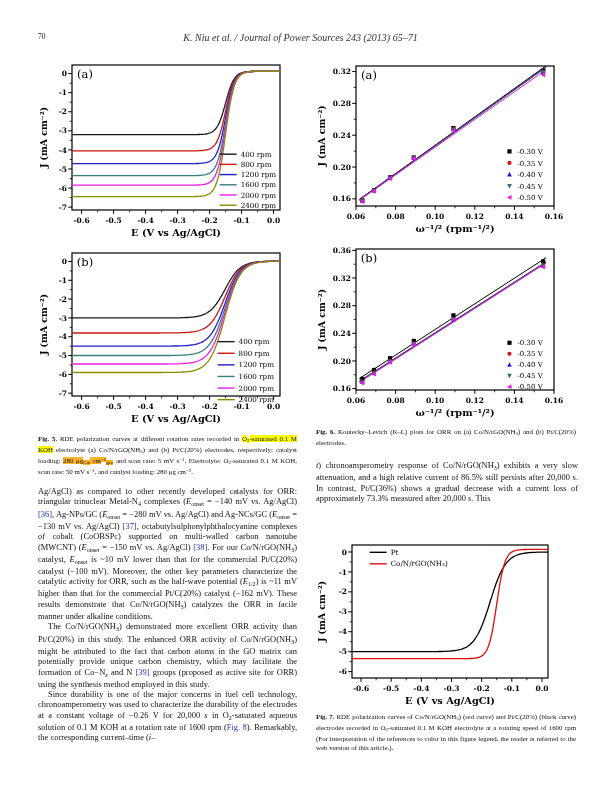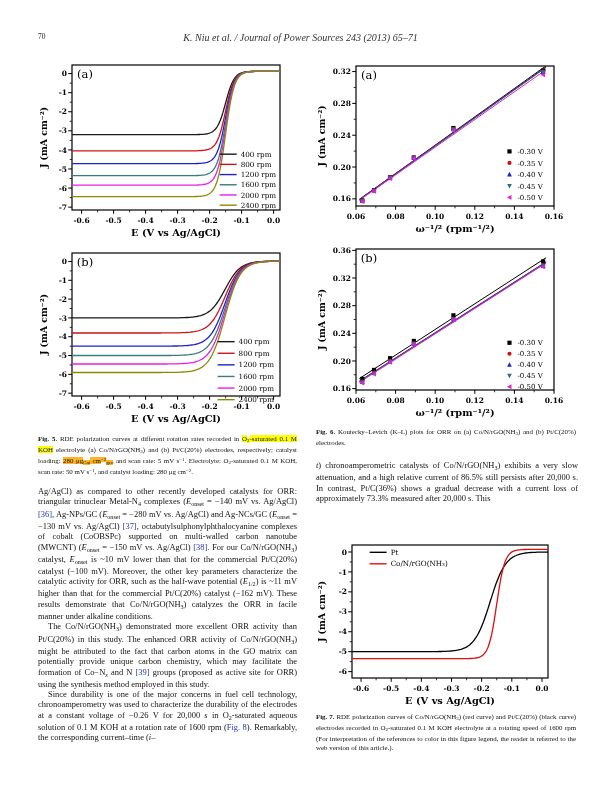--- a/index.html
+++ b/index.html
@@ -441,16 +441,16 @@
   <div class="caption" id="cap6"><span class="rt-b">Fig. 6.</span><span> Koutecky–Levich (K–L) plots for ORR on (a) Co/N/rGO(NH</span><span class="rt-sub">3</span><span>) and (b) Pt/C(20%) electrodes.</span></div>
   <div class="caption" id="cap7"><span class="rt-b">Fig. 7.</span><span> RDE polarization curves of Co/N/rGO(NH</span><span class="rt-sub">3</span><span>) (red curve) and Pt/C(20%) (black curve) electrodes recorded in O</span><span class="rt-sub">2</span><span>-saturated 0.1 M KOH electrolyte at a rotating speed of 1600 rpm (For interpretation of the references to color in this figure legend, the reader is referred to the web version of this article.).</span></div>
 
   <div class="col" id="lcol">
     <p><span>Ag/AgCl) as compared to other recently developed catalysts for ORR: triangular trinuclear Metal-N</span><span class="rt-sub">4</span><span> complexes (</span><span class="rt-i">E</span><span class="rt-sub">onset</span><span> = −140 mV vs. Ag/AgCl) </span><span class="rt-link">[36]</span><span>, Ag-NPs/GC (</span><span class="rt-i">E</span><span class="rt-sub">onset</span><span> = −280 mV vs. Ag/AgCl) and Ag-NCs/GC (</span><span class="rt-i">E</span><span class="rt-sub">onset</span><span> = −130 mV vs. Ag/AgCl) </span><span class="rt-link">[37]</span><span>, octabutylsulphonylphthalocyanine complexes of cobalt (CoOBSPc) supported on multi-walled carbon nanotube (MWCNT) (</span><span class="rt-i">E</span><span class="rt-sub">onset</span><span> = −150 mV vs. Ag/AgCl) </span><span class="rt-link">[38]</span><span>. For our Co/N/rGO(NH</span><span class="rt-sub">3</span><span>) catalyst, </span><span class="rt-i">E</span><span class="rt-sub">onset</span><span> is ~10 mV lower than that for the commercial Pt/C(20%) catalyst (−100 mV). Moreover, the other key parameters characterize the catalytic activity for ORR, such as the half-wave potential (</span><span class="rt-i">E</span><span class="rt-sub">1/2</span><span>) is ~11 mV higher than that for the commercial Pt/C(20%) catalyst (−162 mV). These results demonstrate that Co/N/rGO(NH</span><span class="rt-sub">3</span><span>) catalyzes the ORR in facile manner under alkaline conditions.</span></p>
     <p class="ind"><span>The Co/N/rGO(NH</span><span class="rt-sub">3</span><span>) demonstrated more excellent ORR activity than Pt/C(20%) in this study. The enhanced ORR activity of Co/N/rGO(NH</span><span class="rt-sub">3</span><span>) might be attributed to the fact that carbon atoms in the GO matrix can potentially provide unique carbon chemistry, which may facilitate the formation of Co−N</span><span class="rt-sub rt-i">x</span><span> and N </span><span class="rt-link">[39]</span><span> groups (proposed as active site for ORR) using the synthesis method employed in this study.</span></p>
     <p class="ind"><span>Since durability is one of the major concerns in fuel cell technology, chronoamperometry was used to characterize the durability of the electrodes at a constant voltage of −0.26 V for 20,000 </span><span class="rt-i">s</span><span> in O</span><span class="rt-sub">2</span><span>-saturated aqueous solution of 0.1 M KOH at a rotation rate of 1600 rpm (</span><span class="rt-link">Fig. 8</span><span>). Remarkably, the corresponding current–time (</span><span class="rt-i">i</span><span>–</span></p>
   </div>
 
   <div class="col" id="rcol">
-    <p><span class="rt-i">t</span><span>) chronoamperometric catalysts of Co/N/rGO(NH</span><span class="rt-sub">3</span><span>) exhibits a very slow attenuation, and a high relative current of 86.5% still persists after 20,000 s. In contrast, Pt/C(36%) shows a gradual decrease with a current loss of approximately 73.3% measured after 20,000 s. This</span></p>
+    <p><span class="rt-i">t</span><span>) chronoamperometry response of Co/N/rGO(NH</span><span class="rt-sub">3</span><span>) exhibits a very slow attenuation, and a high relative current of 86.5% still persists after 20,000 s. In contrast, Pt/C(36%) shows a gradual decrease with a current loss of approximately 73.3% measured after 20,000 s. This</span></p>
   </div>
 
 </div>
 
 </body></html>

